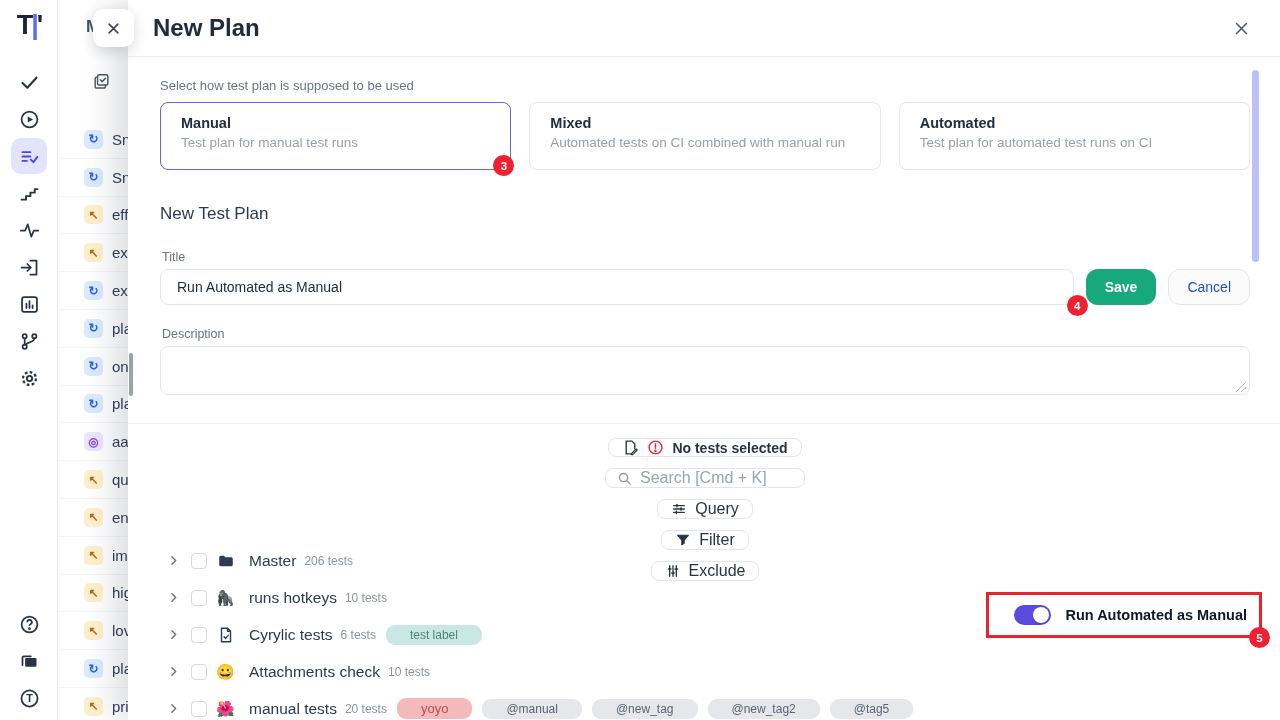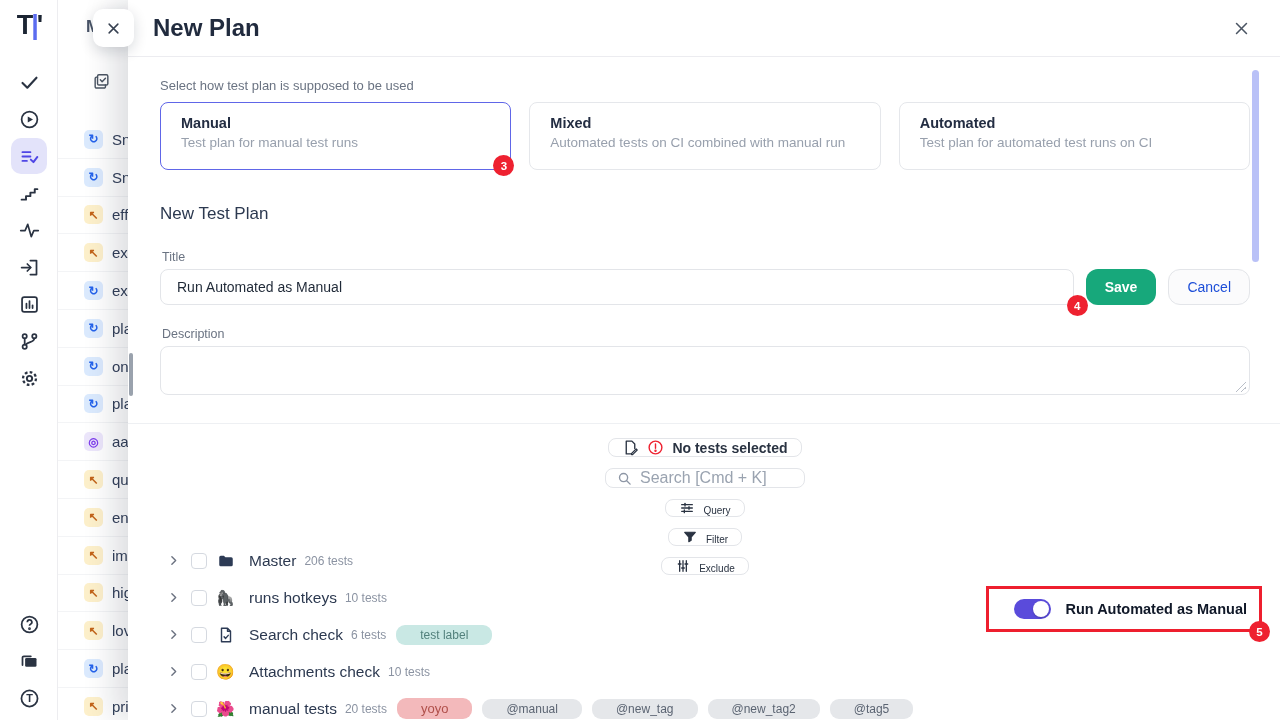--- a/index.html
+++ b/index.html
@@ -92,21 +92,21 @@
   .pill, .tb-btn { height:34px; display:flex; align-items:center; gap:8px; border:1px solid #e3e5e9;
     border-radius:8px; background:#fff; padding:0 13px; cursor:pointer; }
   .pill { font-size:14px; font-weight:700; color:#2a3342; }
   .pill svg { width:17px; height:17px; }
   .search-box { width:200px; height:34px; border:1px solid #e3e5e9; border-radius:8px;
     display:flex; align-items:center; padding:0 11px; gap:8px; color:#9aa3b0; }
   .search-box svg { width:15px; height:15px; flex:0 0 15px; }
   .search-box input { border:none; outline:none; font-size:16px; color:#374151; width:100%;
     font-family:inherit; }
   .search-box input::placeholder { color:#9aa3b0; }
-  .tb-btn { font-size:10px; color:#2a3342;align-items:flex-end; }
+  .tb-btn { font-size:16px; color:#2a3342; }
   .tb-btn svg { width:16px; height:16px; }
 
   .toggle-annot { margin-left:auto; margin-right:-12px; border:3px solid #ee1f2e;
     display:flex; align-items:center; padding:10px 12px 10px 25px; gap:14px; position:relative;
     background:#fff; }
   .toggle { width:37px; height:20px; border-radius:10px; background:#5a4bdb; position:relative;
     cursor:pointer; flex:0 0 37px; }
   .toggle .knob { position:absolute; right:2px; top:2px; width:16px; height:16px; border-radius:50%;
     background:#fff; box-shadow:0 1px 2px rgba(0,0,0,.2); }
   .toggle-label { font-size:14.5px; font-weight:600; color:#101828; white-space:nowrap; }
@@ -444,21 +444,21 @@
             </svg>
           </span>
         <span class="tr-check"></span>
         <span class="tr-icon">
             <svg viewBox="0 0 24 24" fill="none" stroke="#2d3b55" stroke-width="1.9" stroke-linejoin="round">
               <path d="M6 3h8l4 4v14H6z"></path>
               <polyline points="14 3 14 7 18 7"></polyline>
               <polyline points="9.5 14.5 11.5 16.5 15 12.5" stroke-linecap="round"></polyline>
             </svg>
           </span>
-        <span class="tr-name">Search check</span>
+        <span class="tr-name">Cyrylic tests</span>
         <span class="tr-count">6 tests</span>
         <span class="tag teal">test label</span>
       </div>
       <div class="tree-row">
         <span class="tr-chevron">
             <svg viewBox="0 0 24 24" fill="none" stroke="currentColor" stroke-width="2.6" stroke-linecap="round" stroke-linejoin="round">
               <polyline points="9 5 16 12 9 19"></polyline>
             </svg>
           </span>
         <span class="tr-check"></span>

